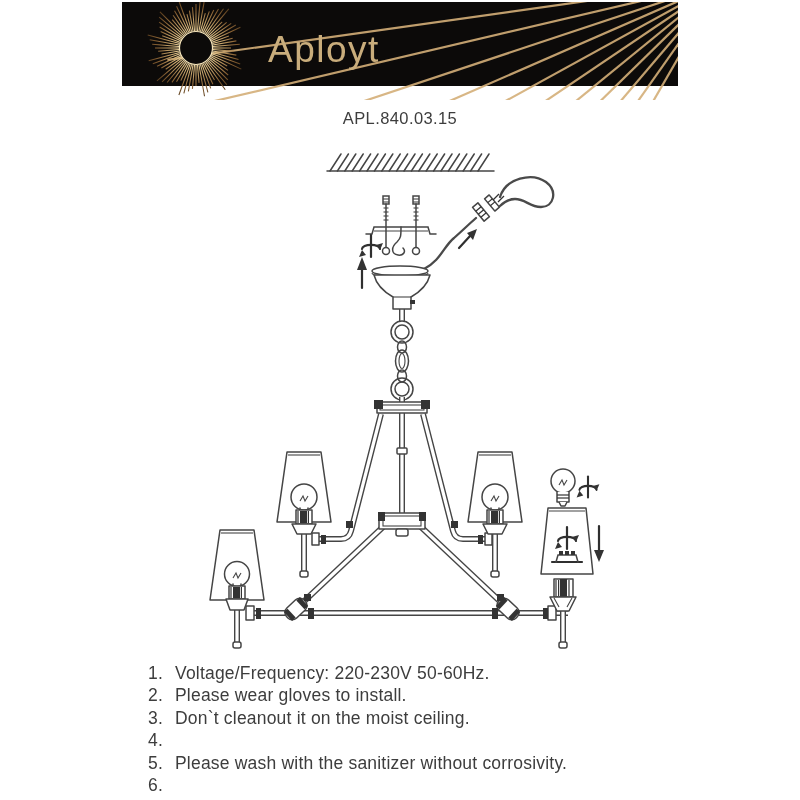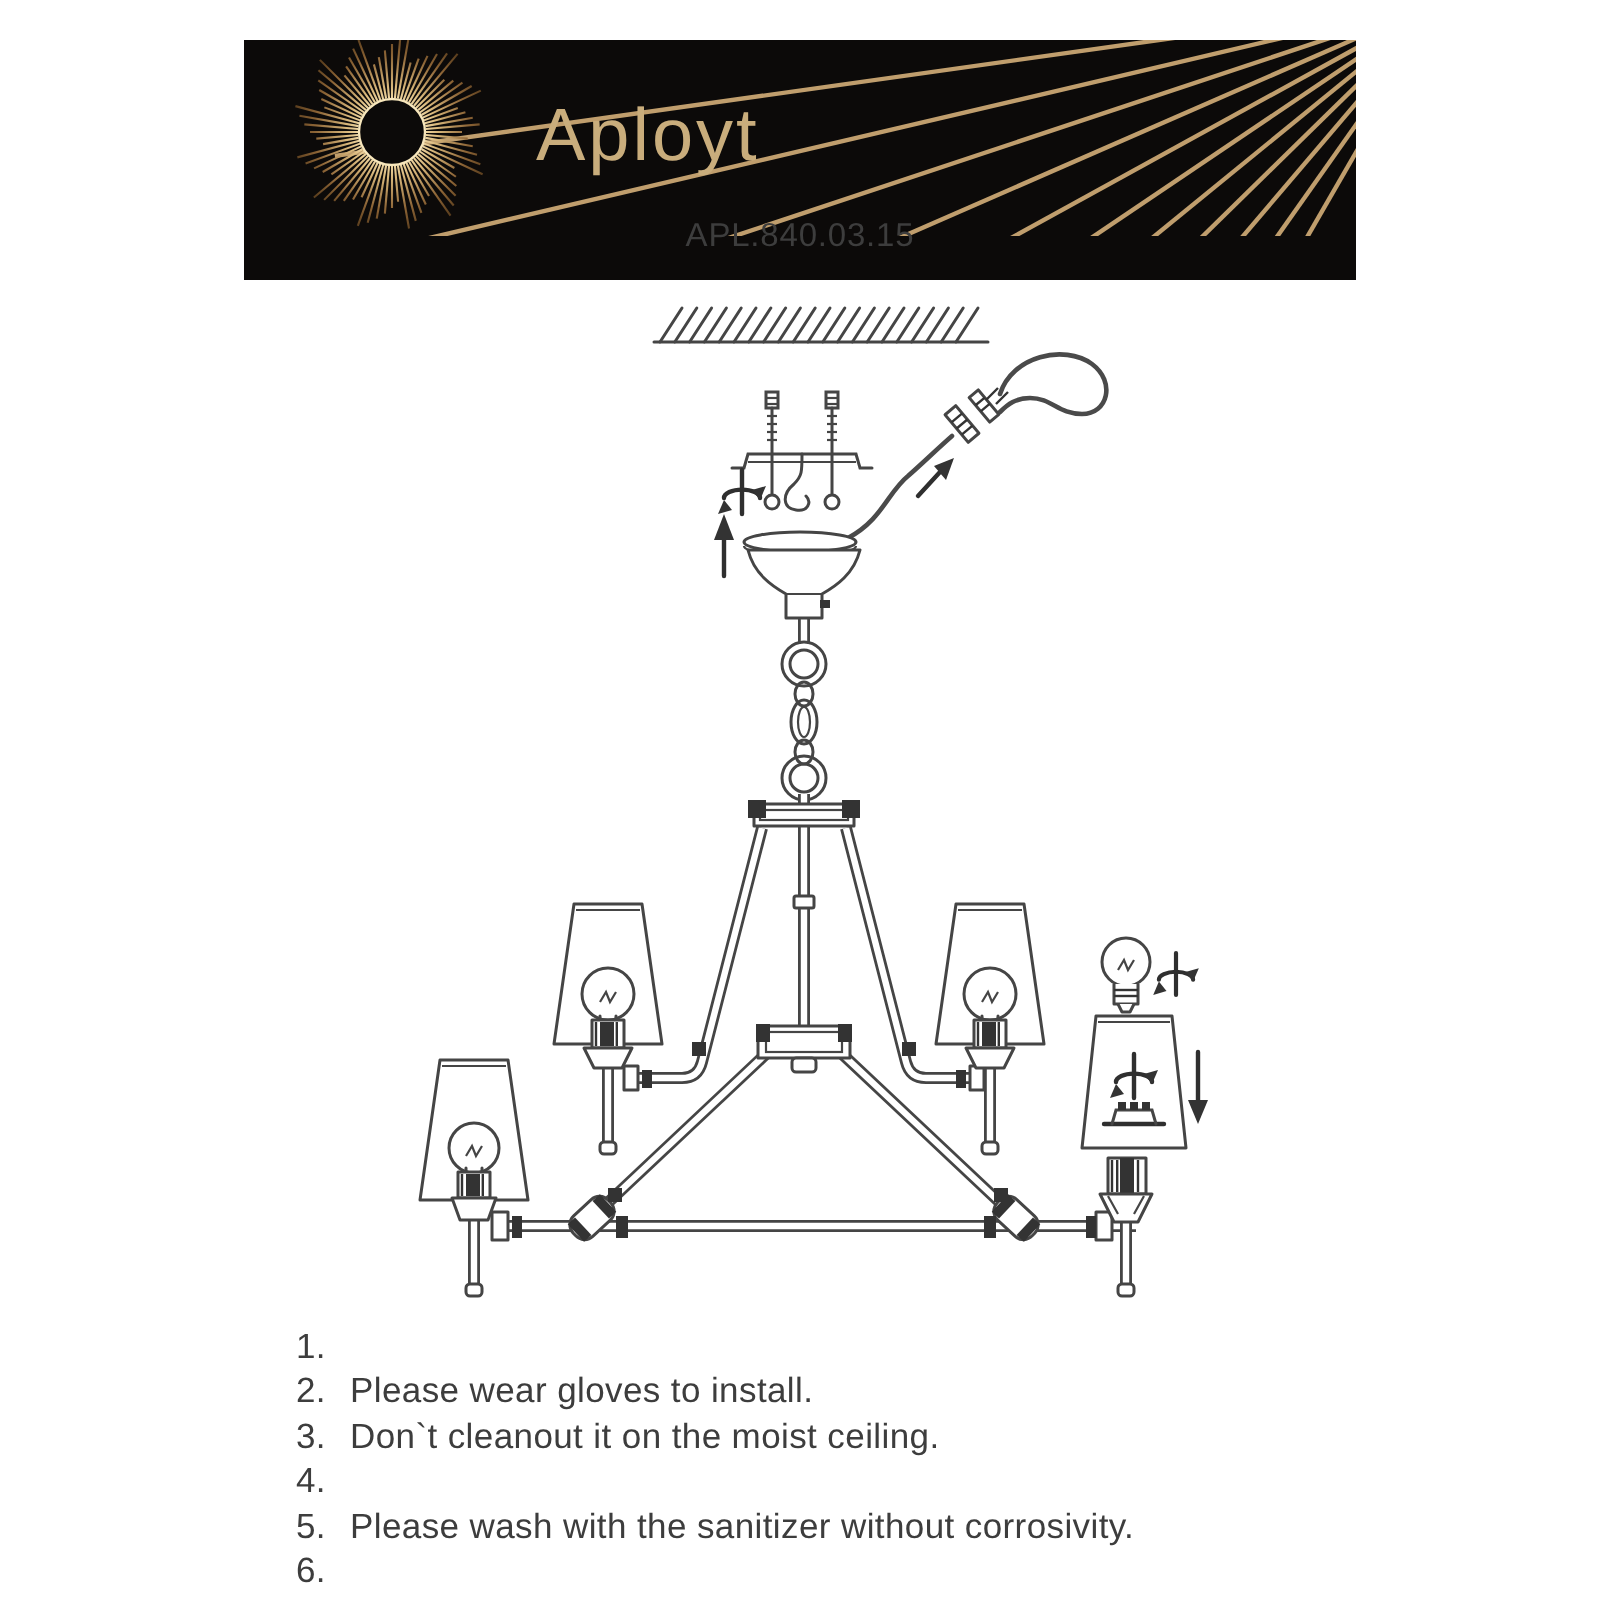--- a/index.html
+++ b/index.html
@@ -1,19 +1,19 @@
 <!DOCTYPE html>
 <html><head>
 <meta charset="utf-8">
 <style>
   html,body{margin:0;padding:0;background:#fff;}
   .page{position:relative;width:800px;height:800px;background:#ffffff;overflow:hidden;
         font-family:"Liberation Sans",sans-serif;}
   
-  .banner{position:absolute;left:122px;top:20px;width:556px;height:120px;background:#0c0a09;}
+  .banner{position:absolute;left:122px;top:2px;width:556px;height:84px;background:#0c0a09;}
   .banner svg{position:absolute;left:0;top:0;}
   .brand{position:absolute;left:146px;top:27px;font-size:37px;font-weight:400;
          color:#c9ad7c;letter-spacing:1.5px;}
   
   .title-block{position:absolute;left:0;top:105px;width:800px;text-align:center;color:#3d3d3d;}
   .heading{font-size:16.5px;letter-spacing:.4px;}
   .model{font-size:16.5px;letter-spacing:.4px;margin-top:4px;}
   
   svg.diagram{position:absolute;left:0;top:150px;}
   .ln{stroke:#454545;stroke-width:1.5;fill:none;stroke-linecap:round;}
@@ -409,20 +409,21 @@
       <g>
         <line class="bold" x1="599" y1="376" x2="599" y2="402"></line>
         <polygon class="dk" points="594,400 604,400 599,412"></polygon>
       </g>
     </g>
   </svg>
 
   <ol class="instructions">
     <li>
       <span class="num">1.</span>
+      <span>Voltage/Frequency: 220-230V 50-60Hz.</span>
       </li>
     <li>
       <span class="num">2.</span>
       <span>Please wear gloves to install.</span>
       </li>
     <li>
       <span class="num">3.</span>
       <span>Don`t cleanout it on the moist ceiling.</span>
       </li>
     <li>

